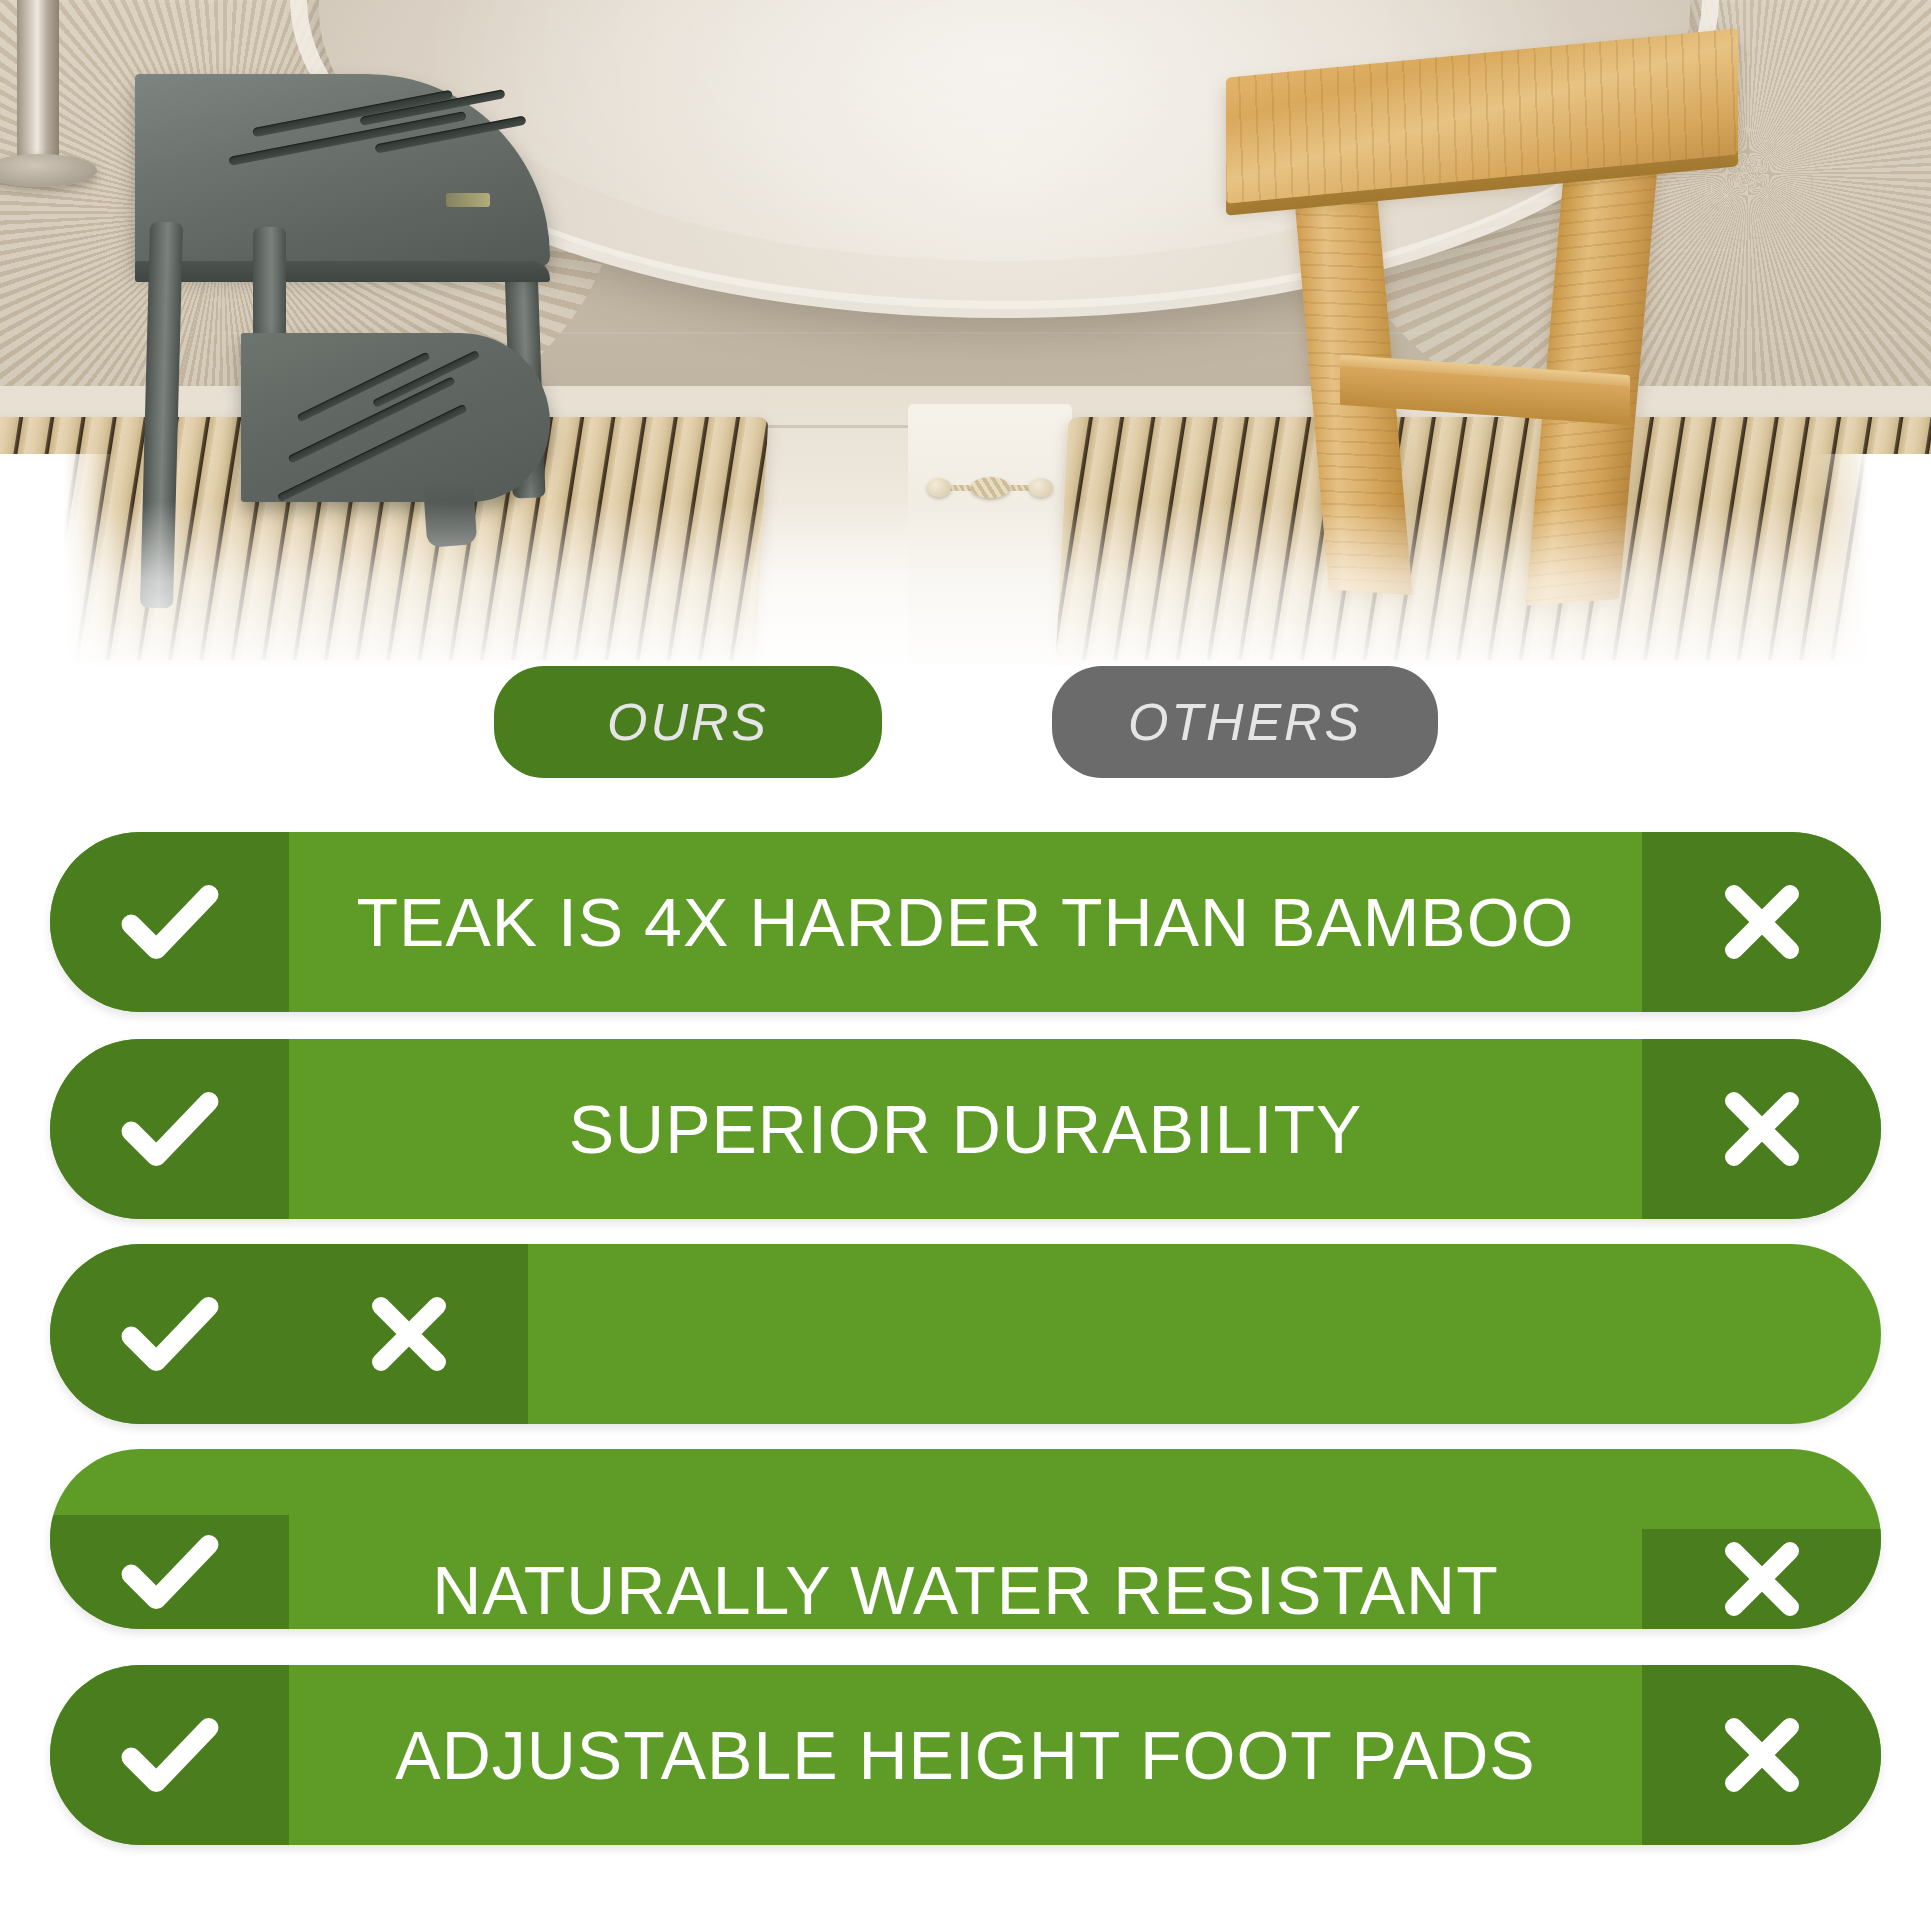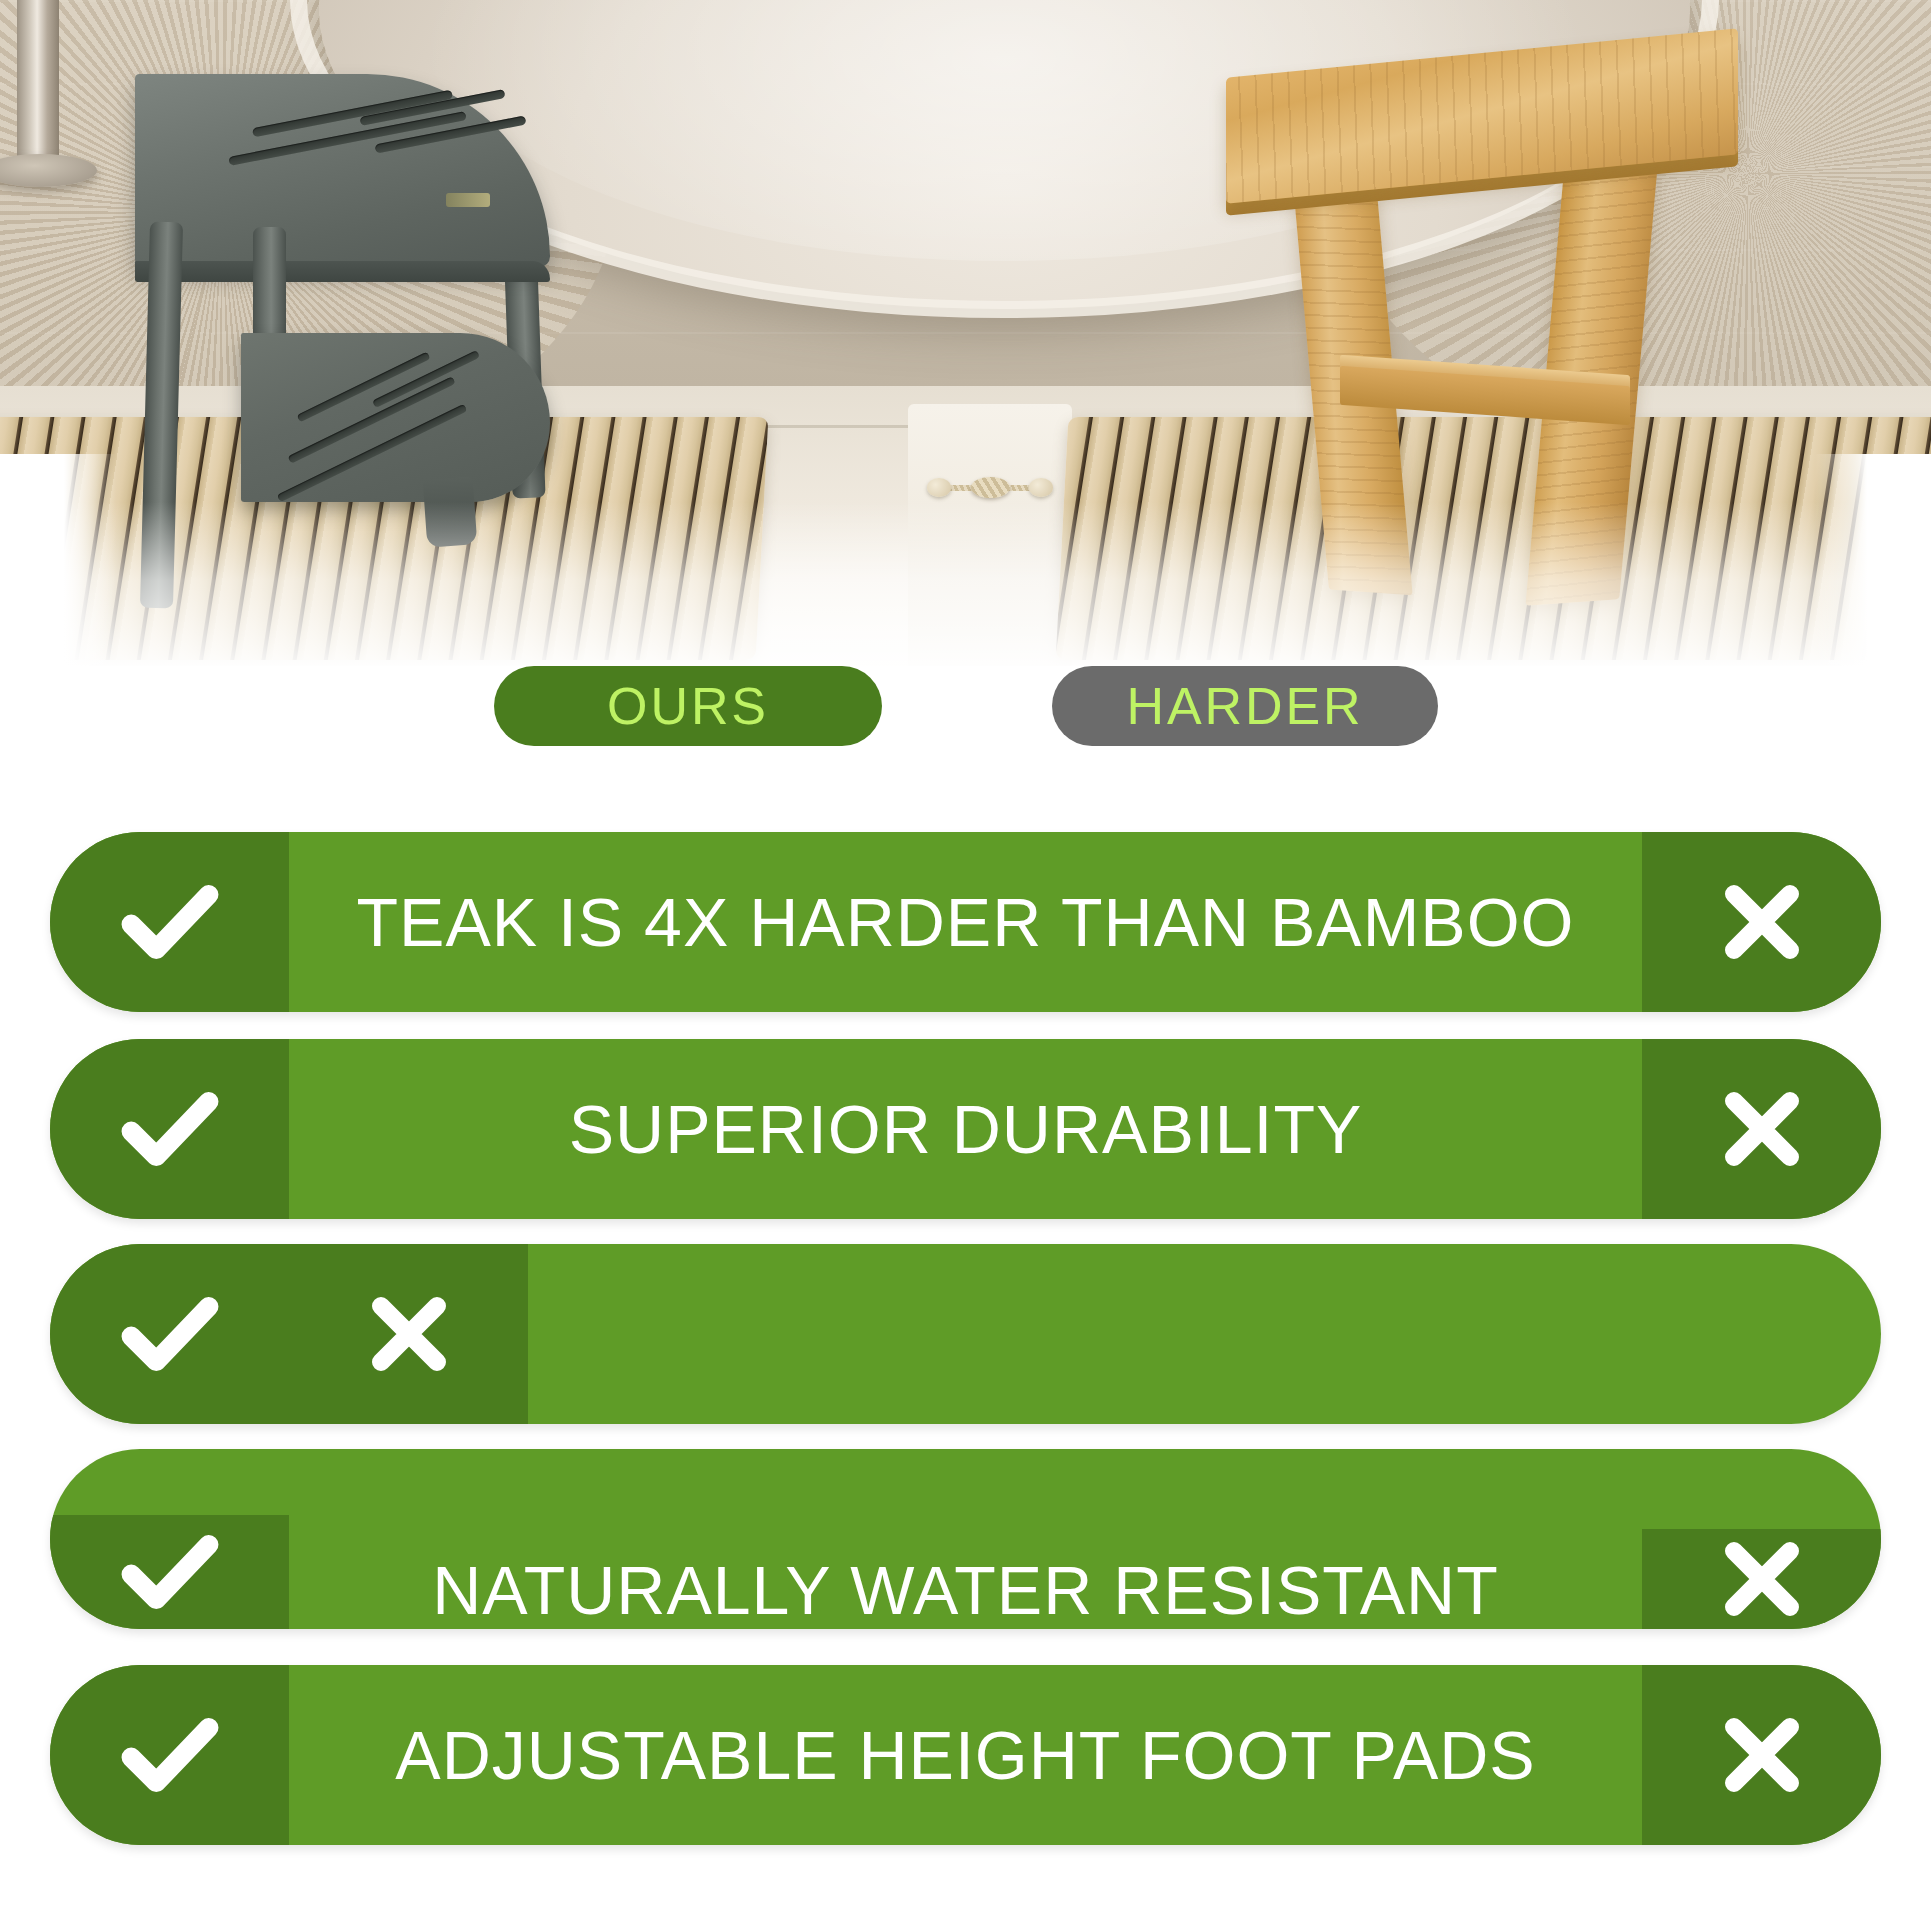--- a/index.html
+++ b/index.html
@@ -234,25 +234,25 @@
   }
   .stretcher-top {
     position:absolute; left:114px; top:322px; width:290px; height:15.4px;
     background:linear-gradient(180deg,#eccb90,#d5a862);
     transform:skewY(4deg); border-radius:2.9px 2.9px 0 0;
   }
 
   
   .badges { position:absolute; left:0; top:666px; width:1931px; height:126px; }
   .badge {
-    position:absolute; top:0; height:80px;
+    position:absolute; top:0; height:112px;
     display:flex; align-items:center; justify-content:center;
     border-radius:50px;
-    color:#bef264;
-    font-size:52px; font-weight:400; letter-spacing:2.9px;
+    color:#e5e5e5;
+    font-size:52px; font-weight:400; letter-spacing:2.9px;font-style:italic;
   }
   .badge-ours   { left:494px;  width:388px; background:#4a7d1e; }
   .badge-others { left:1052px; width:386px; background:#6b6b6b; }
 
   
   .rows { position:absolute; left:0; top:821px; width:1931px; height:1110px; }
   .row {
     position:absolute; left:50px; width:1831px; height:180px;
     display:flex; align-items:stretch;
     border-radius:90px;
@@ -360,21 +360,21 @@
 
       <div class="scene-fade"></div>
       <div class="hero-left-white"></div>
       <div class="hero-right-white"></div>
     </div>
 
     <div class="hero-bottom-white"></div>
 
     <div class="badges">
       <div class="badge badge-ours">OURS</div>
-      <div class="badge badge-others">HARDER</div>
+      <div class="badge badge-others">OTHERS</div>
     </div>
   </div>
 
   <div class="rows">
 
     <div class="row row-1">
       <div class="cap">
         <svg class="check-icon" width="114" height="114" viewBox="0 0 100 100">
           <path d="M16 52 L38 74 L84 26" fill="none" stroke="#ffffff" stroke-width="17" stroke-linecap="round" stroke-linejoin="round"></path>
         </svg>

